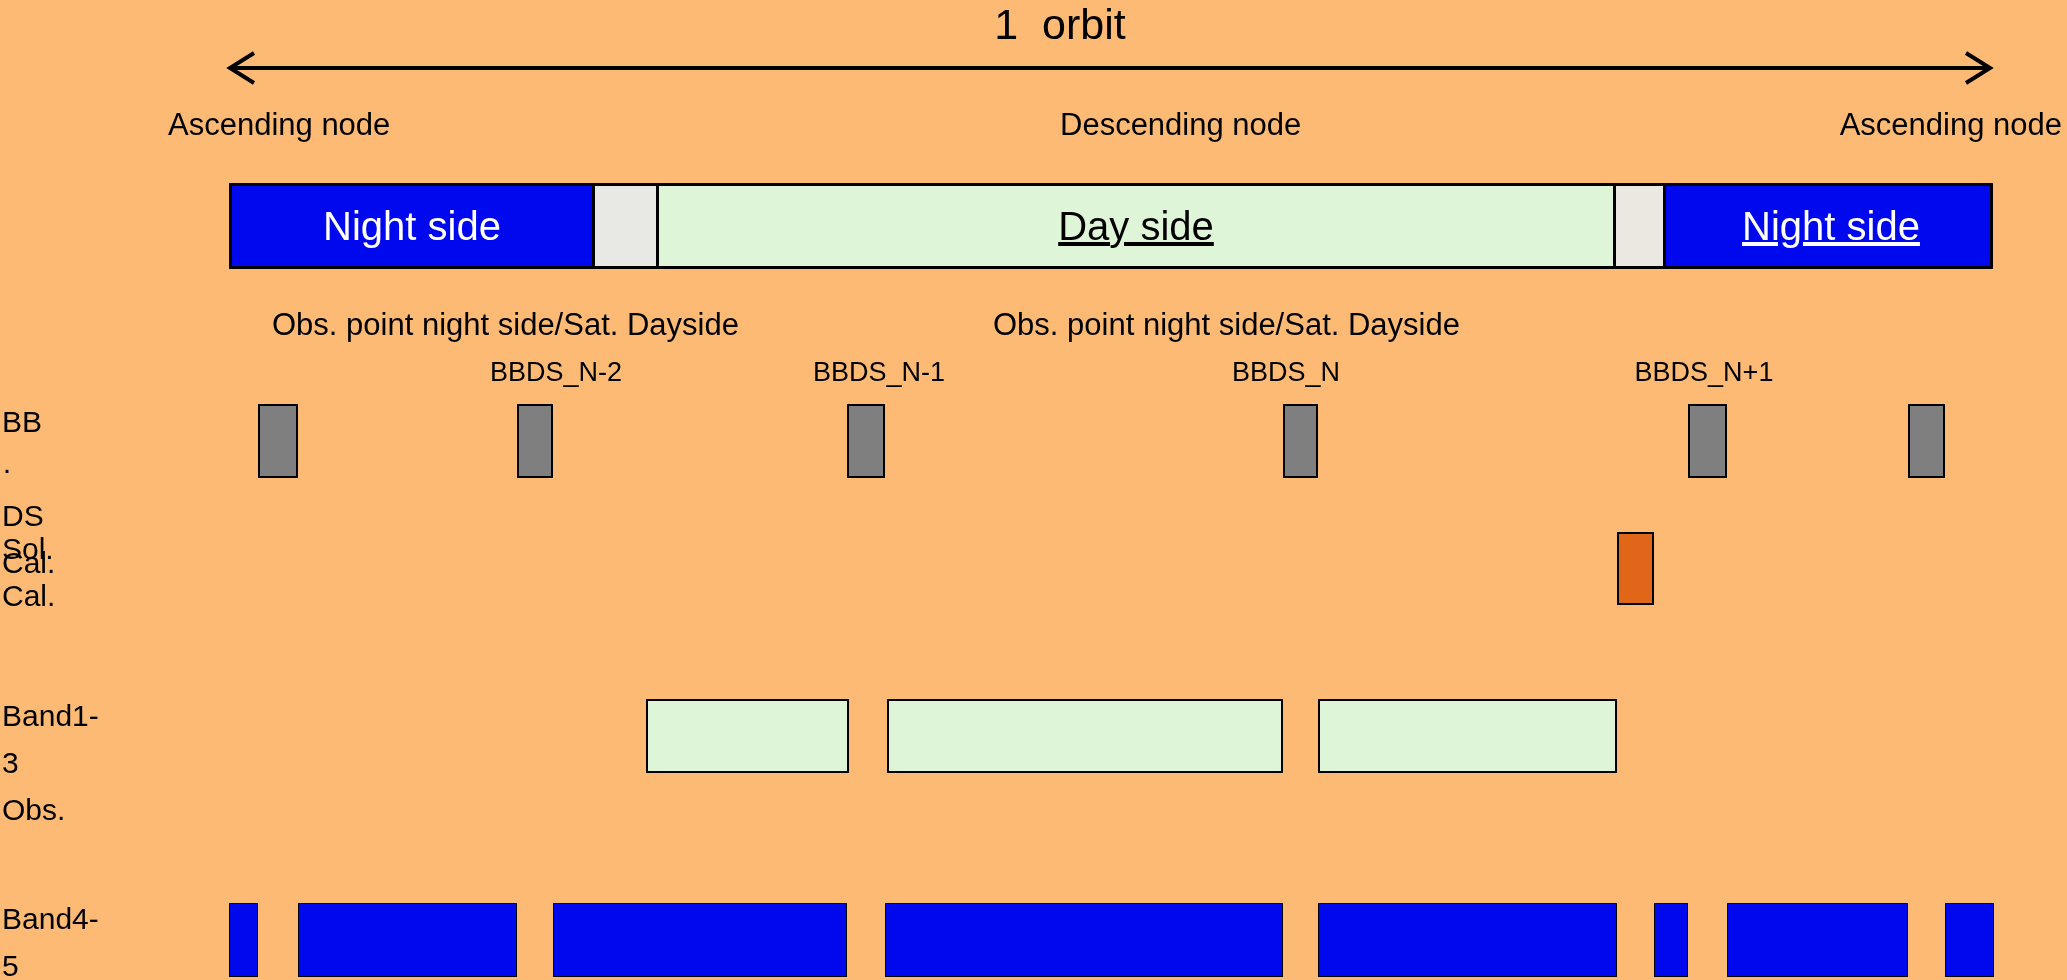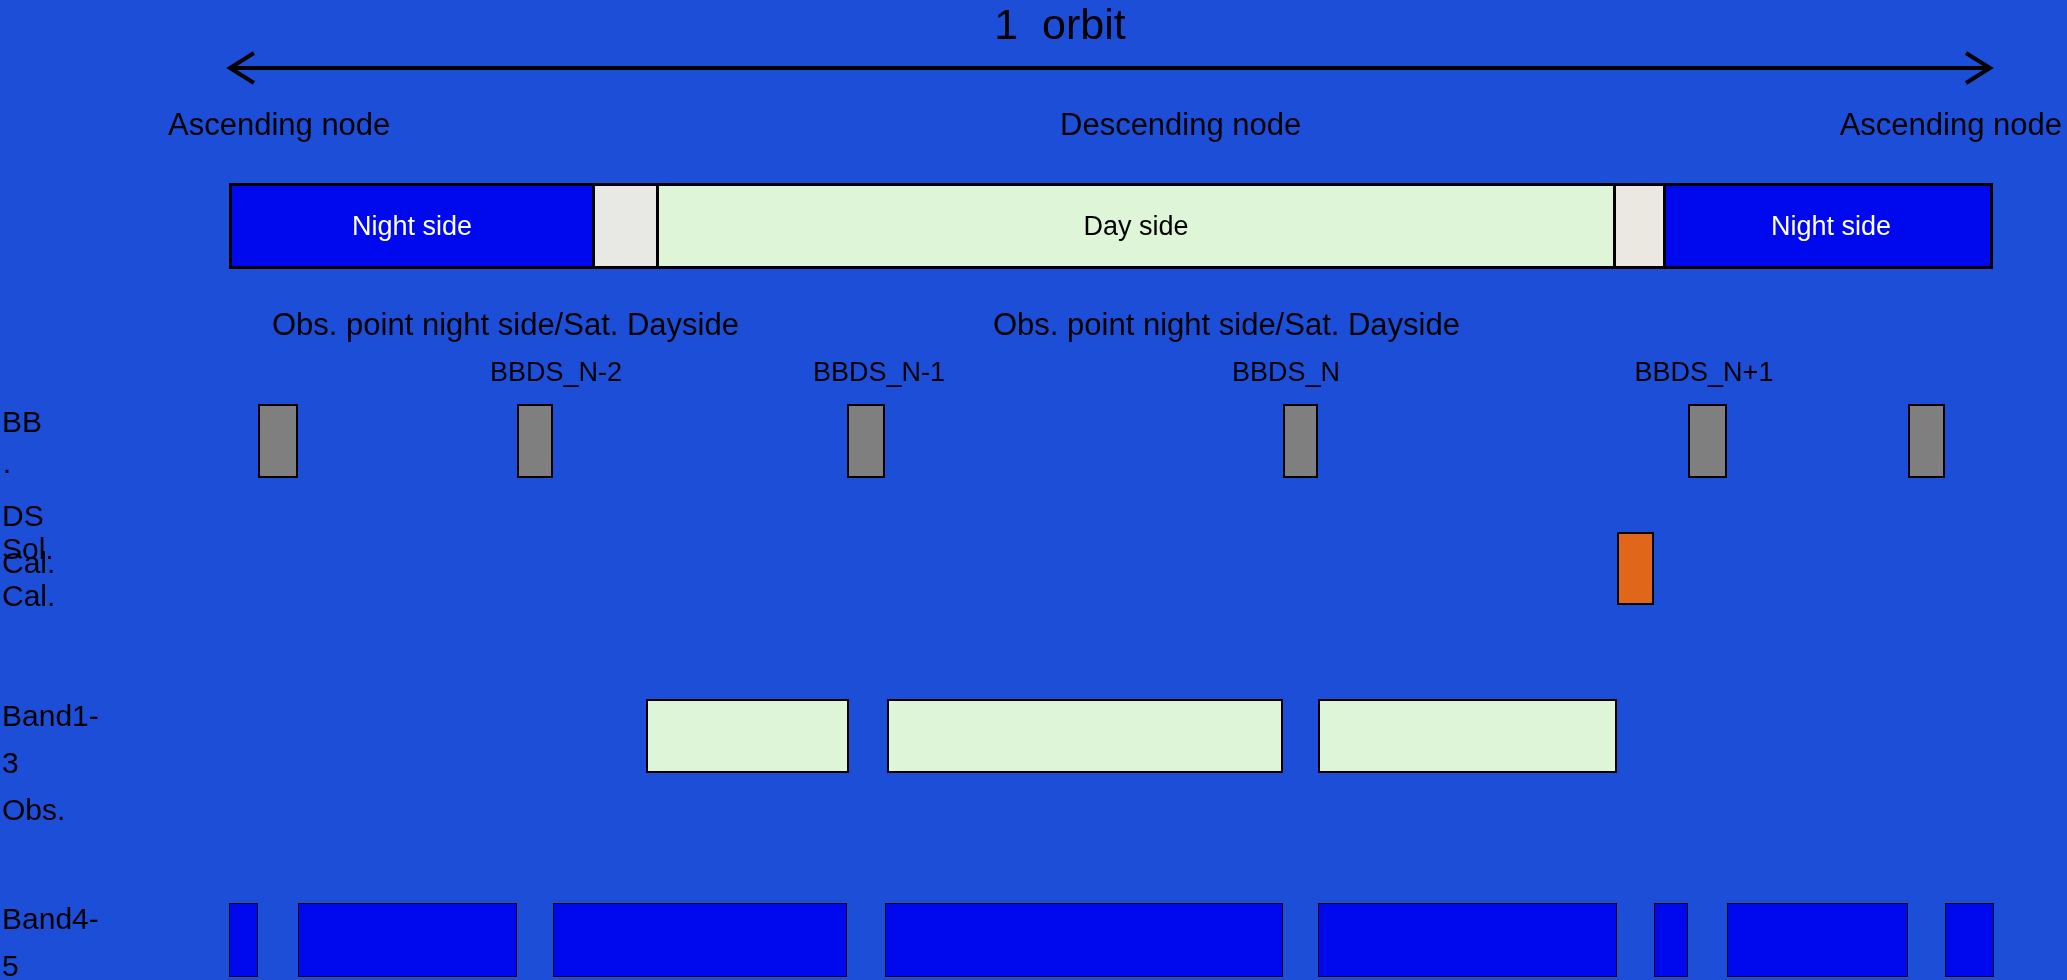--- a/index.html
+++ b/index.html
@@ -1,40 +1,40 @@
 <!DOCTYPE html>
 <html><head>
 <meta charset="utf-8">
 <style>
   html,body { margin:0; padding:0; background:#ffffff; }
   #stage {
-    position:relative; width:2067px; height:980px; background:#1d4ed8;
+    position:relative; width:2067px; height:980px; background:#fdba74;
     font-family:"Liberation Sans", sans-serif; color:#000; overflow:hidden;
   }
   .abs { position:absolute; }
   .title {
     top:0px; left:880px; width:360px; text-align:center;
     font-size:43px; white-space:pre; color:#000;
   }
   .node-label { top:107px; font-size:31px; white-space:nowrap; }
   .node-left   { left:168px; }
   .node-center { left:1060px; width:300px; }
   .node-right  { left:1720px; width:342px; text-align:right; }
 
   .orbit-bar {
     left:229px; top:183px; width:1764px; height:86px;
     border:3px solid #000; box-sizing:border-box;
     display:flex; overflow:hidden;
   }
   .orbit-seg {
     height:100%; box-sizing:border-box; flex:0 0 auto;
     display:flex; align-items:center; justify-content:center;
-    font-size:27px; white-space:nowrap;text-align:center;
+    font-size:40px; white-space:nowrap;text-align:center;
   }
-  .orbit-seg + .orbit-seg { border-left:3px solid #000; }
+  .orbit-seg + .orbit-seg { border-left:3px solid #000;text-decoration:underline; }
 
   .obs-label { top:307px; font-size:31px; white-space:nowrap; }
 
   .bbds-label {
     top:357px; width:200px; margin-left:-100px;
     text-align:center; font-size:27px; white-space:nowrap;
   }
 
   .row-label { left:2px; font-size:30px; line-height:47px; white-space:pre-line; }
 

